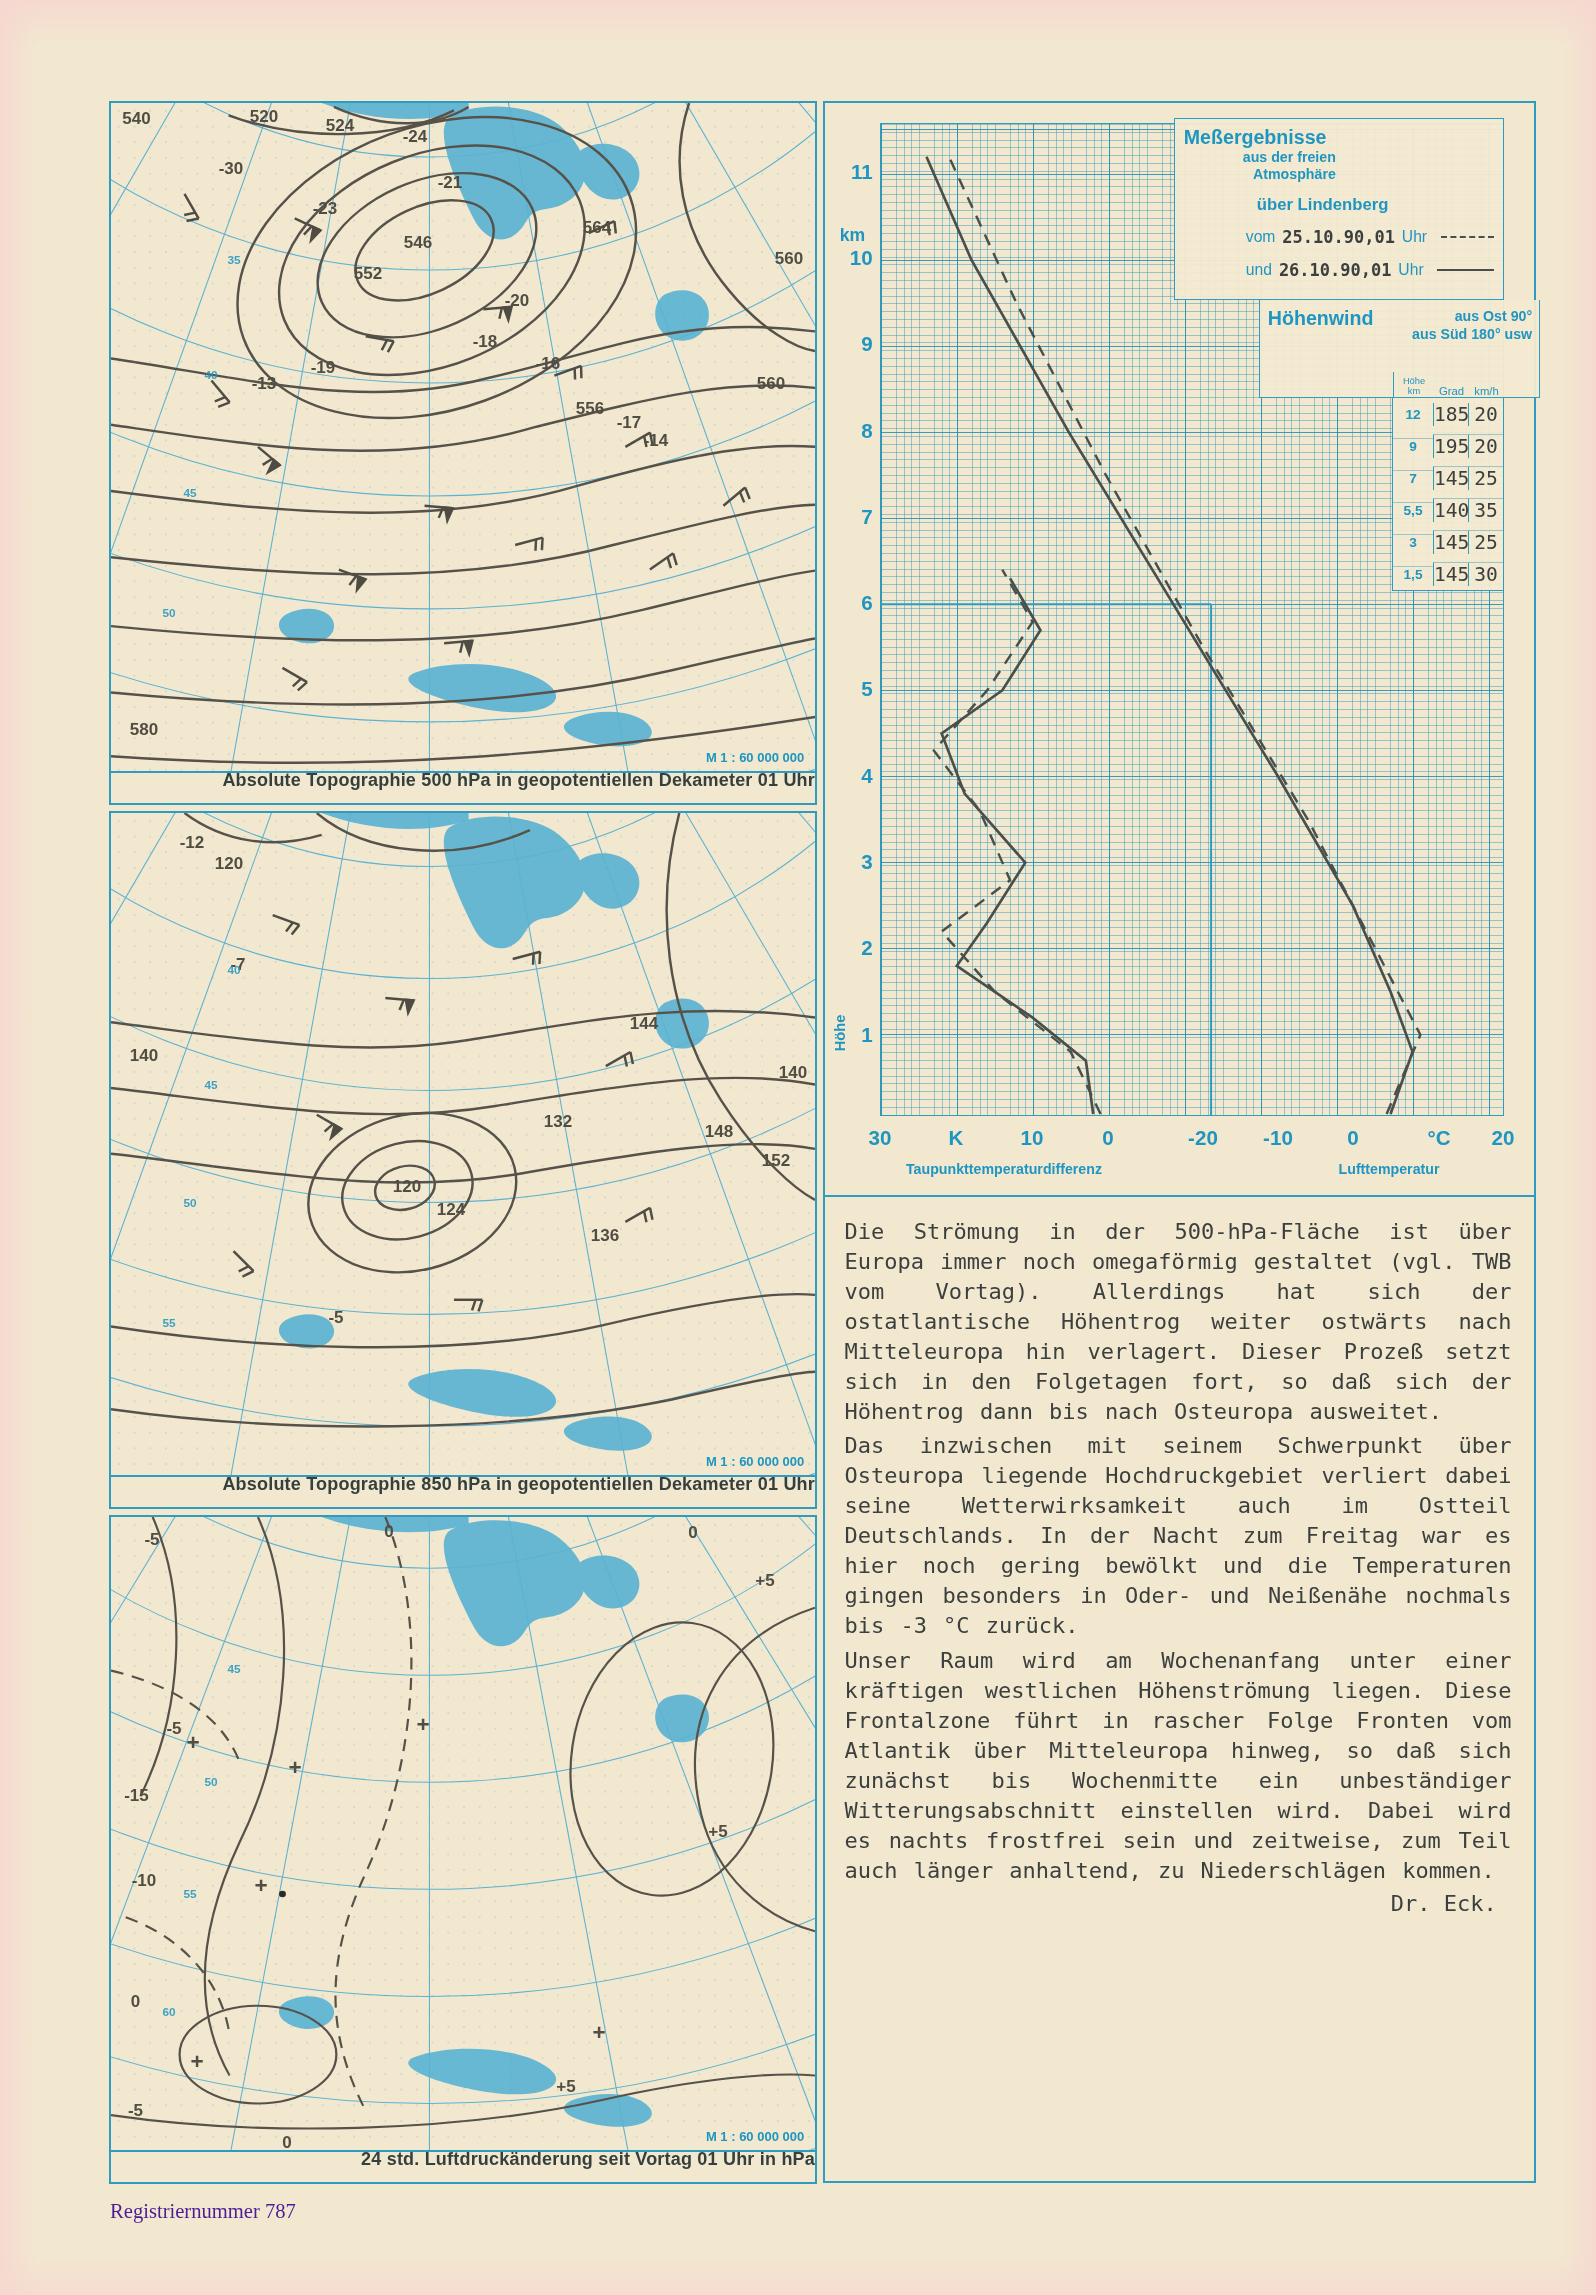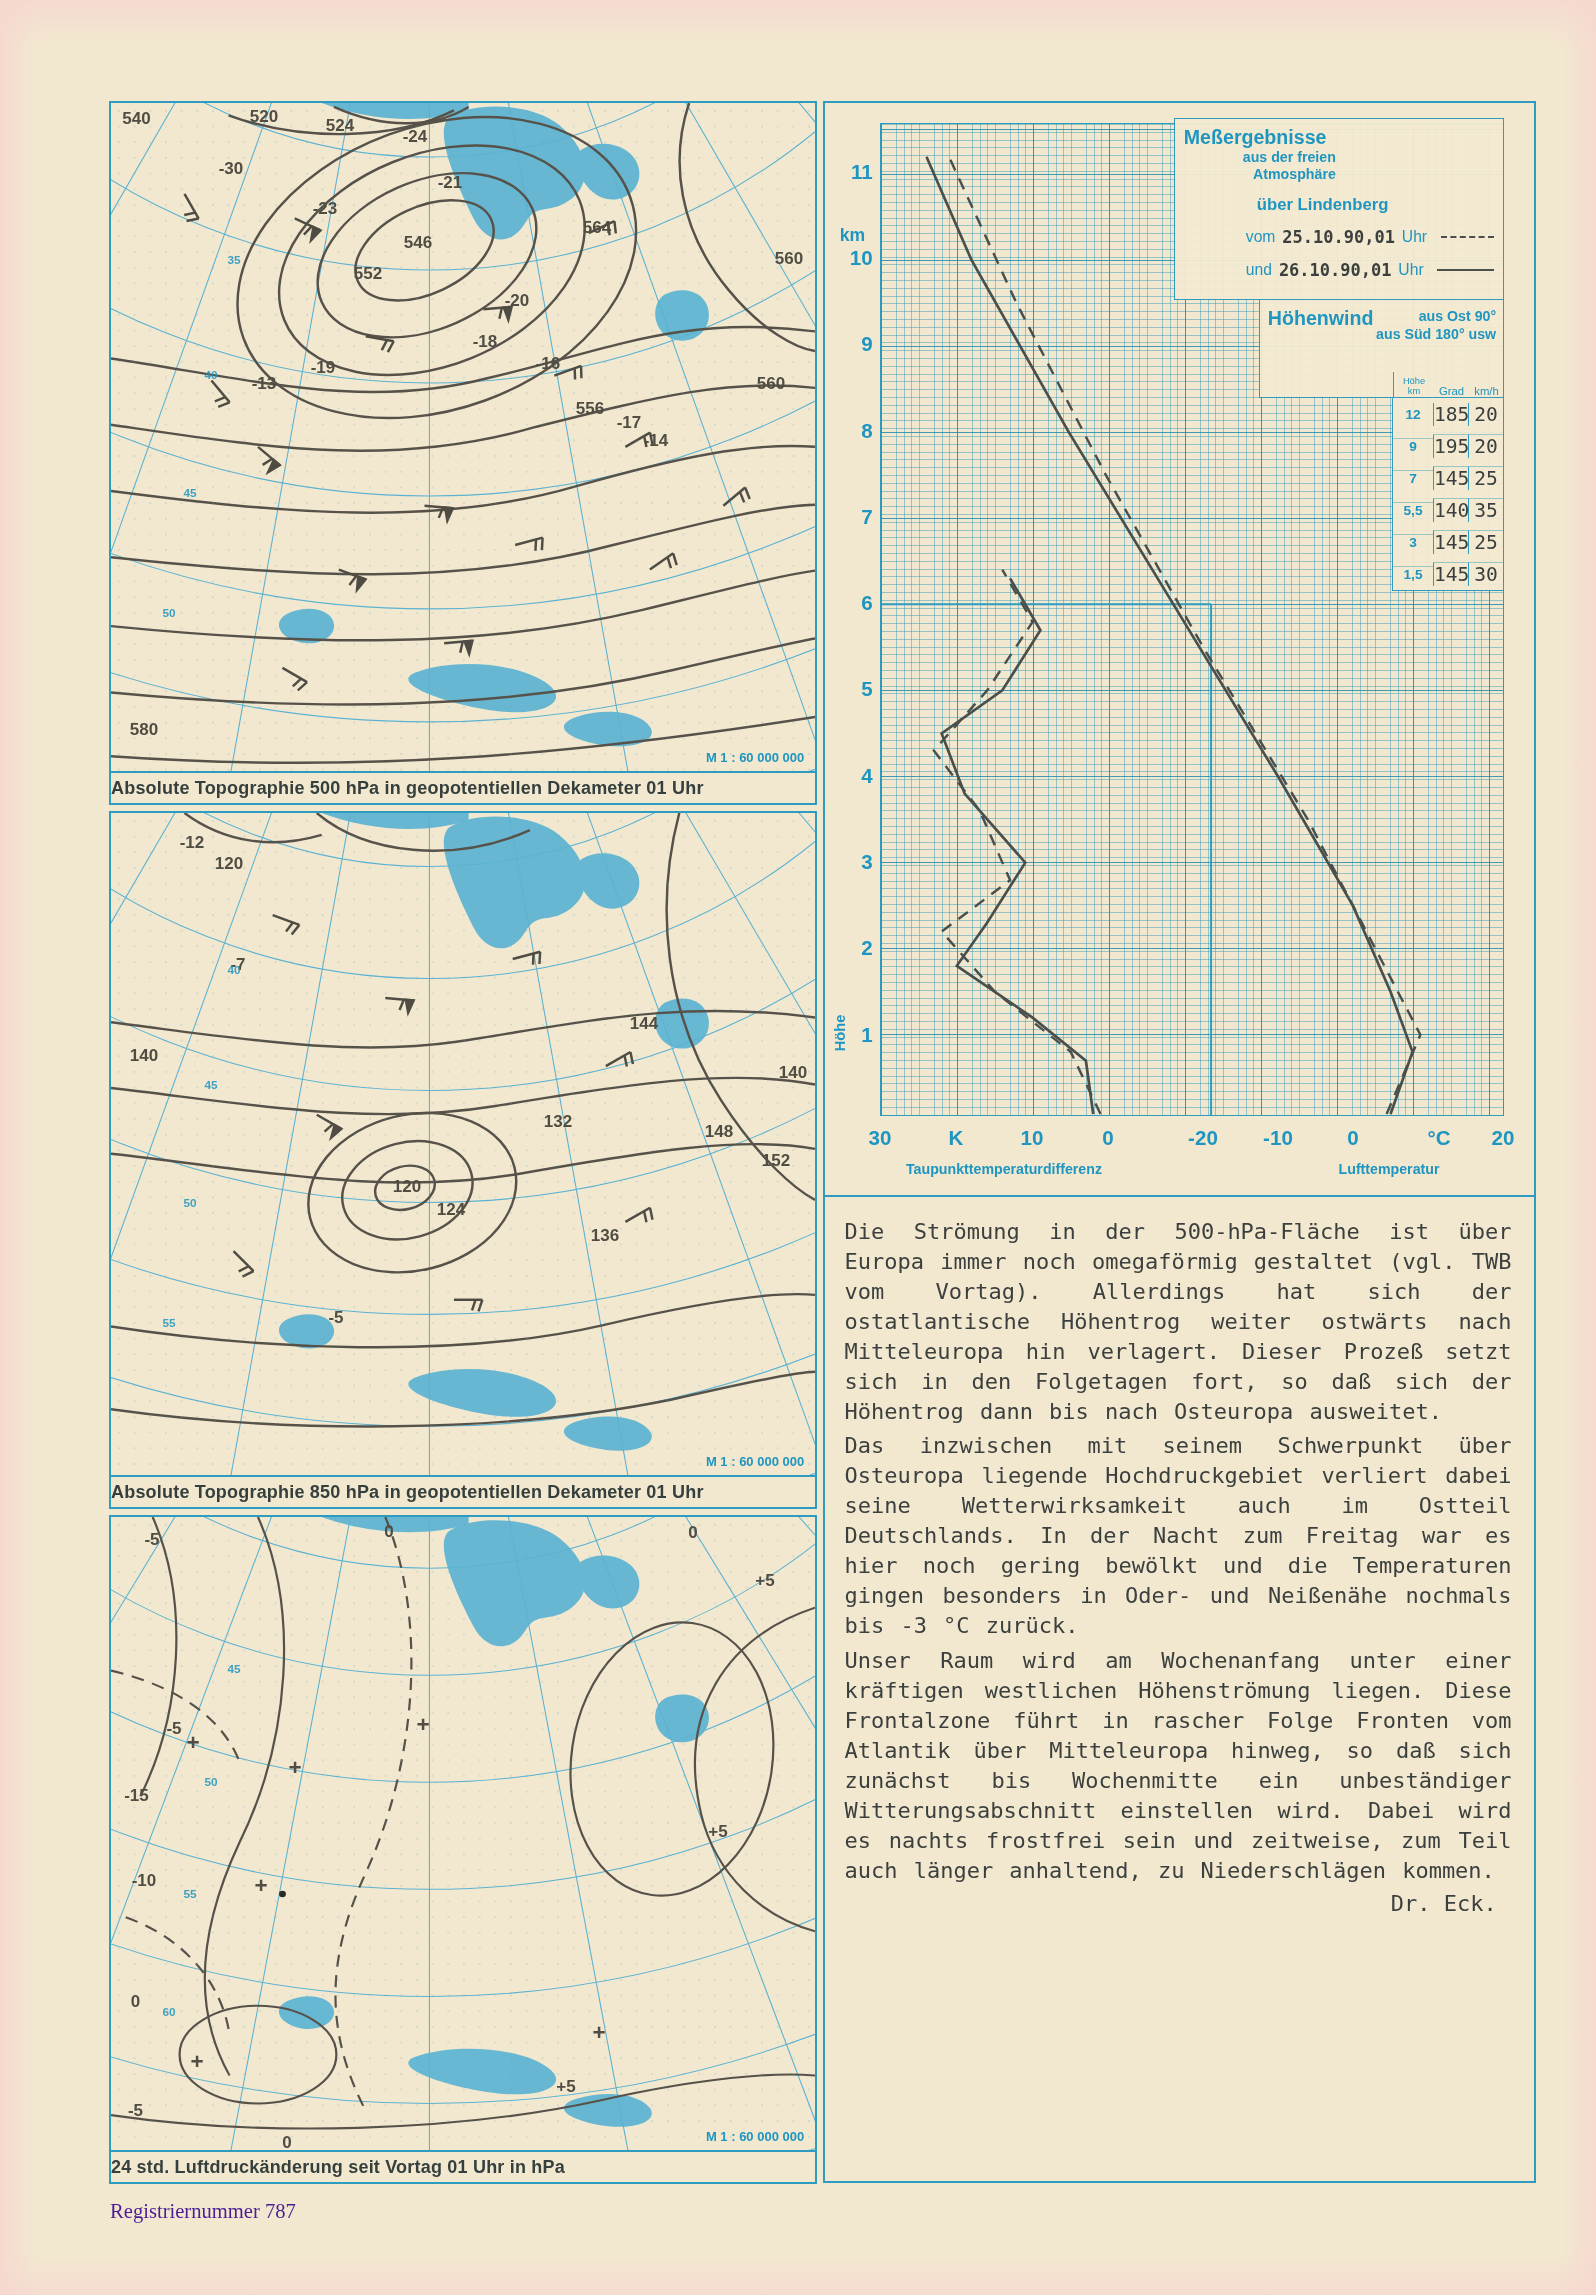--- a/index.html
+++ b/index.html
@@ -22,21 +22,21 @@
       var(--paper);
     font-family:"Liberation Sans",sans-serif;
     position:relative;
   }
   .panel{position:absolute;border:2px solid var(--cyan-line);}
   .map-area{position:absolute;left:0;right:0;top:0;bottom:30px;border-bottom:2px solid var(--cyan-line);overflow:hidden;}
   .map-area::after{content:"";position:absolute;inset:0;pointer-events:none;
     background-image:radial-gradient(rgba(90,160,185,.6) 1px, transparent 1.3px);
     background-size:15.7px 15.7px;opacity:.33;}
   .map-area svg{position:absolute;inset:0;width:100%;height:100%;}
-  .caption-bar{position:absolute;left:0;right:0;bottom:0;height:28.4px;display:flex;align-items:center;justify-content:flex-start;}
+  .caption-bar{position:absolute;left:0;right:0;bottom:8px;height:28.4px;display:flex;align-items:center;justify-content:flex-end;}
   .caption{font-weight:700;font-size:18px;color:#35403e;letter-spacing:0.2px;}
   .scale{position:absolute;right:10.8px;bottom:5.9px;font-weight:700;font-size:13px;color:var(--cyan);z-index:3;margin-left:28px;}
   .clabel{position:absolute;transform:translate(-50%,-50%);font-weight:700;font-size:17px;color:#504d43;z-index:2;white-space:nowrap;}
   .glabel{position:absolute;transform:translate(-50%,-50%);font-weight:700;font-size:11.8px;color:var(--cyan);opacity:.85;z-index:2;}
   .plus{position:absolute;transform:translate(-50%,-50%);font-weight:700;font-size:22.5px;color:#504d43;z-index:2;}
 
   .right-col{position:absolute;left:823px;top:101px;width:713px;height:2082px;border:2px solid var(--cyan-line);}
   .chart-section{position:absolute;left:0;right:0;top:0;height:1094px;border-bottom:2px solid var(--cyan-line);}
   .plot{position:absolute;left:55px;top:19.6px;width:624px;height:993px;border:1.5px solid var(--cyan-line);
     background-image:
@@ -56,21 +56,21 @@
     background:rgba(243,234,209,.95);padding:6.9px 8.8px;color:var(--cyan);z-index:4;}
   .leg-row1{display:flex;justify-content:space-between;align-items:flex-start;flex-direction:column;}
   .leg-title{font-weight:700;font-size:19.6px;color:var(--cyan);}
   .leg-sub{width:152px;text-align:right;font-weight:700;font-size:14.2px;line-height:17.6px;}
   .leg-station{margin:10.8px 0 0 73px;font-weight:700;font-size:16.7px;}
   .leg-line{margin:12.7px 0 0 62px;font-size:15.7px;display:flex;align-items:center;gap:6.9px;}
   .leg-date{font-family:"DejaVu Sans Mono",monospace;font-weight:700;font-size:17px;color:var(--ink);}
   .sample{display:inline-block;width:58px;border-top:2.9px solid #4a4f4c;margin-left:6.9px;}
   .sample.dashed{border-top-style:dashed;}
 
-  .windbox{position:absolute;left:434px;top:197px;width:245px;height:98px;border:1.5px solid var(--cyan-line);border-top:none;
+  .windbox{position:absolute;left:434px;top:197px;width:281px;height:98px;border:1.5px solid var(--cyan-line);border-top:none;
     background:rgba(243,234,209,.95);padding:6.9px 0 0 7.8px;color:var(--cyan);z-index:4;}
   .wind-head{display:flex;justify-content:space-between;padding-right:6.9px;}
   .wind-dirs{text-align:right;font-weight:700;font-size:14.2px;line-height:18px;}
   .wind-colhdr{position:absolute;left:133px;bottom:0;width:111px;height:25.5px;display:grid;grid-template-columns:40px 35px 35px;
     align-items:end;text-align:center;font-size:11.3px;color:var(--cyan);border-left:1px solid var(--cyan-line);}
   .wind-colhdr .stack{font-size:9.3px;line-height:9.8px;}
   .windtable{position:absolute;left:567px;top:295px;width:112px;border:1.5px solid var(--cyan-line);border-top:none;
     background:rgba(243,234,209,.95);display:grid;grid-template-columns:40px 35px 35px;grid-auto-rows:32px;
     align-items:center;text-align:center;z-index:4;}
   .windtable .hcell{font-size:13.7px;font-weight:700;color:var(--cyan);border-top:0.5px solid rgba(45,156,192,.45);}

